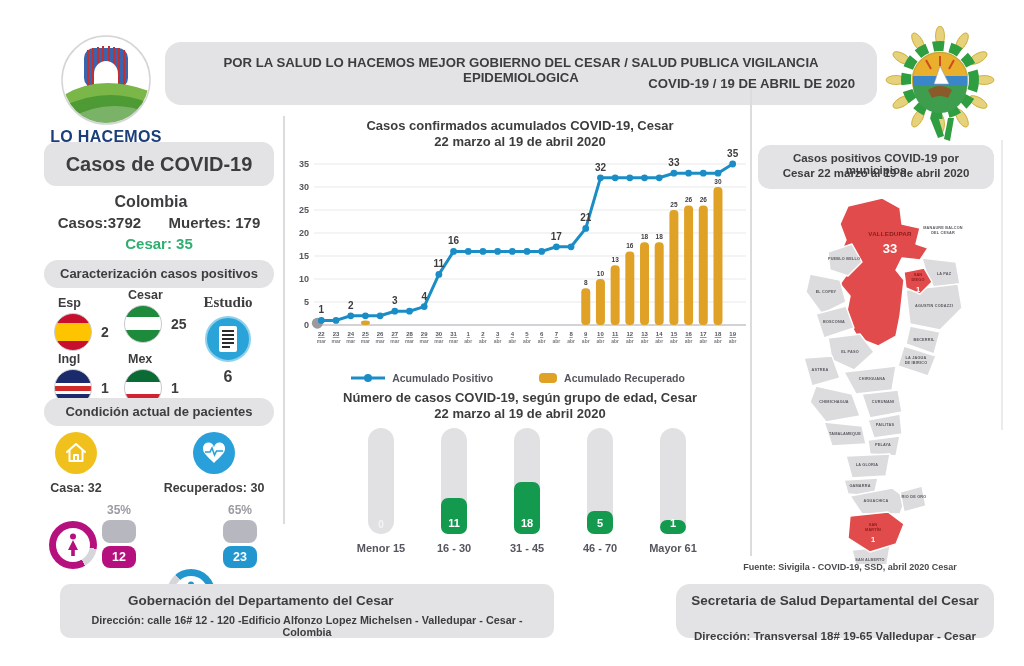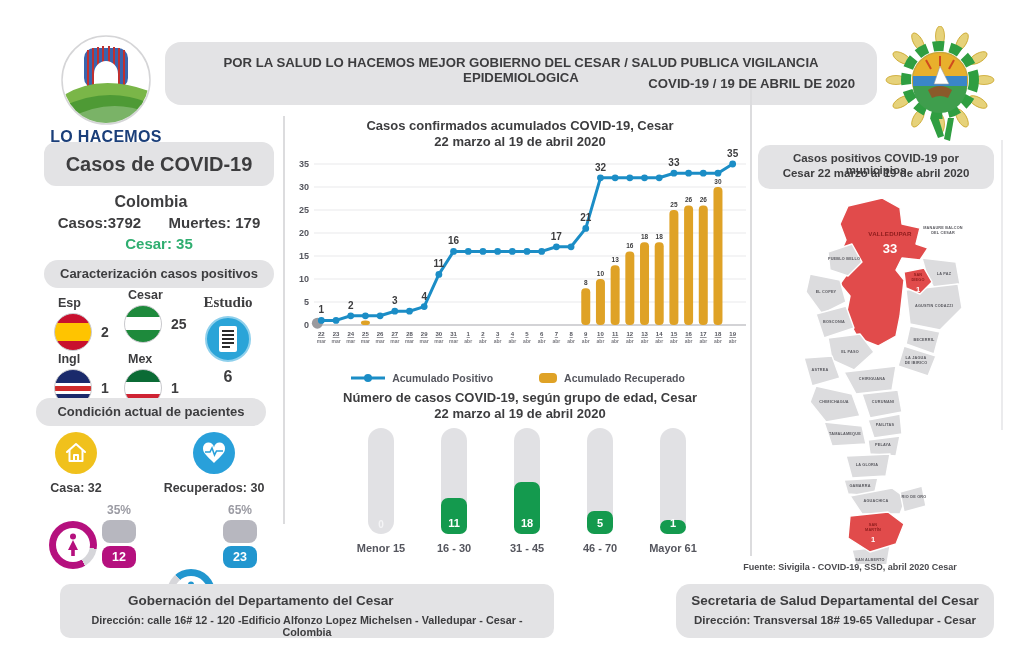--- a/index.html
+++ b/index.html
@@ -171,21 +171,21 @@
           <line x1="6" y1="7" x2="18" y2="7"></line>
           <line x1="6" y1="11" x2="18" y2="11"></line>
           <line x1="6" y1="15" x2="18" y2="15"></line>
           <line x1="6" y1="19" x2="18" y2="19"></line>
           <line x1="6" y1="23" x2="14" y2="23"></line>
         </g>
       </svg>
   </div>
   <div class="abs ctr" style="left:192px;top:368px;width:72px;font-size:16px;">6</div>
 
-  <div class="abs pillhead" style="left:36px;top:398px;width:230px;height:28px;line-height:28px;font-size:13px;">Condición actual de pacientes</div>
+  <div class="abs pillhead" style="left:44px;top:398px;width:230px;height:28px;line-height:28px;font-size:13px;">Condición actual de pacientes</div>
 
   <div class="abs condcol" style="left:44px;top:432px;width:64px;">
     <div class="condcircle" style="background:#f0c11c;">
       <svg width="26" height="26" viewBox="0 0 26 26" fill="none" stroke="#ffffff" stroke-width="2" stroke-linejoin="round" stroke-linecap="round">
         <path d="M4,12 L13,4 L22,12"></path>
           <path d="M6.5,10.5 L6.5,21 L19.5,21 L19.5,10.5"></path>
           <path d="M11,21 L11,15 L15,15 L15,21"></path>
         </svg>
     </div>
     <div class="condlabel">Casa: 32</div>
@@ -504,15 +504,15 @@
   </div>
 
   <div class="abs ctr" style="left:716px;top:562px;width:268px;font-size:9px;color:#4a4a4e;">Fuente: Sivigila - COVID-19, SSD, abril 2020 Cesar</div>
 
   <div class="abs graybox" style="left:60px;top:584px;width:494px;height:54px;border-radius:10px;">
     <div class="abs" style="left:68px;top:9px;font-size:13.5px;">Gobernación del Departamento del Cesar</div>
     <div class="abs ctr" style="left:8px;top:30px;width:478px;font-size:10.8px;">Dirección: calle 16# 12 - 120 -Edificio Alfonzo Lopez Michelsen - Valledupar - Cesar - Colombia</div>
   </div>
   <div class="abs graybox" style="left:676px;top:584px;width:318px;height:54px;border-radius:14px;">
     <div class="abs ctr" style="left:4px;top:9px;width:310px;font-size:13.5px;">Secretaria de Salud Departamental del Cesar</div>
-    <div class="abs ctr" style="left:4px;top:30px;width:310px;font-size:11.5px;">Dirección: Transversal 18# 19-65 Valledupar - Cesar</div>
+    <div class="abs ctr" style="left:4px;top:46px;width:310px;font-size:11.5px;">Dirección: Transversal 18# 19-65 Valledupar - Cesar</div>
   </div>
 </div>
 
 </body></html>

